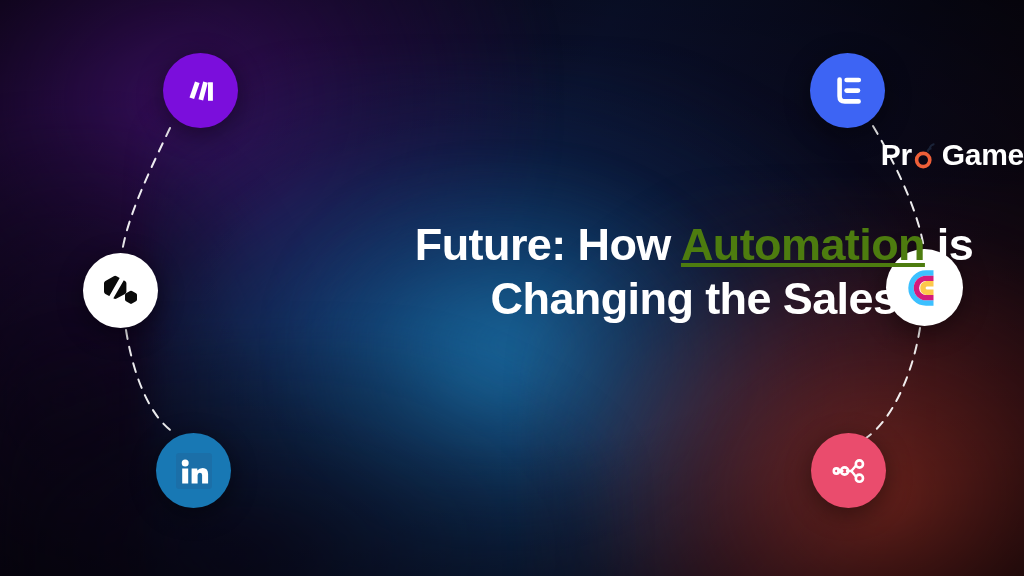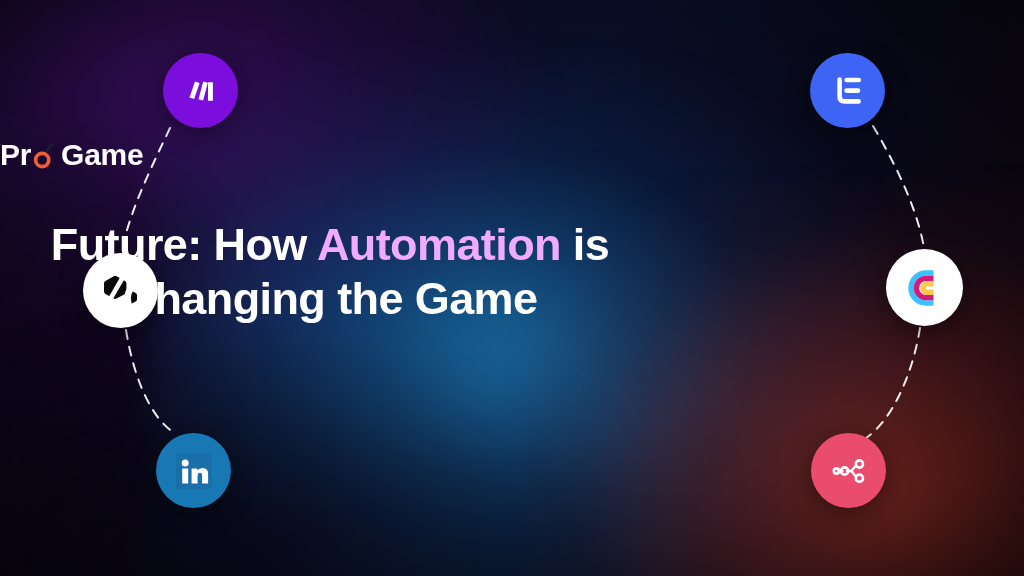--- a/index.html
+++ b/index.html
@@ -53,35 +53,35 @@
 
   #icon-mixmax{left:163px;top:53px;width:75px;height:75px;background:#7B0EDC;}
   #icon-apollo{left:83px;top:253px;width:75px;height:75px;background:#FFFFFF;}
   #icon-linkedin{left:156px;top:433px;width:75px;height:75px;background:#1878B4;}
   #icon-lemlist{left:810px;top:53px;width:75px;height:75px;background:#3D64F4;}
   #icon-clay{left:886px;top:249px;width:77px;height:77px;background:#FFFFFF;}
   #icon-n8n{left:811px;top:433px;width:75px;height:75px;background:#EA4C6D;}
 
   
   #center-content{position:absolute;left:0;top:0;width:1024px;height:576px;
-     display:flex;flex-direction:column;align-items:flex-start;
+     display:flex;flex-direction:column;align-items:flex-end;
      justify-content:flex-start;padding-top:140px;box-sizing:border-box;}
 
   #brand-logo{display:flex;align-items:center;justify-content:center;
      gap:6px;margin-bottom:48px;}
   .brand-word{color:#FFFFFF;font-size:30px;font-weight:700;letter-spacing:-.3px;
      line-height:1;display:flex;align-items:center;}
   #brand-prospects-pr,#brand-prospects-spects{display:inline-block;}
   #brand-o-mark{display:inline-block;width:22px;height:30px;position:relative;
      margin:0 1px;}
 
   #headline{text-align:center;width:660px;}
   .headline-line{color:#FFFFFF;font-size:45px;font-weight:700;line-height:1.20;
      letter-spacing:-.6px;white-space:nowrap;}
-  .accent{color:#f0abfc;}
+  .accent{color:#4d7c0f;text-decoration:underline;}
 </style>
 </head>
 <body>
 
 <div id="stage">
 
   <div class="glow" id="bg-base"></div>
   <div class="glow" id="bg-purple-upper-left"></div>
   <div class="glow" id="bg-dark-left"></div>
   <div class="glow" id="bg-teal-center"></div>
@@ -183,17 +183,17 @@
               <path d="M15.6 8.0 a7.4 7.4 0 0 1 5.6 -5.0 l.4 2.0 a5.6 5.6 0 0 0 -4.2 3.8 Z"></path>
             </g>
           </svg>
         </span>
       </div>
       <div class="brand-word">Game</div>
     </div>
 
     <div id="headline">
       <div class="headline-line"><span>Future: How </span><span class="accent">Automation</span><span> is</span></div>
-      <div class="headline-line">Changing the Game</div>
+      <div class="headline-line">Changing the Sales</div>
     </div>
 
   </div>
 </div>
 
 </body></html>

